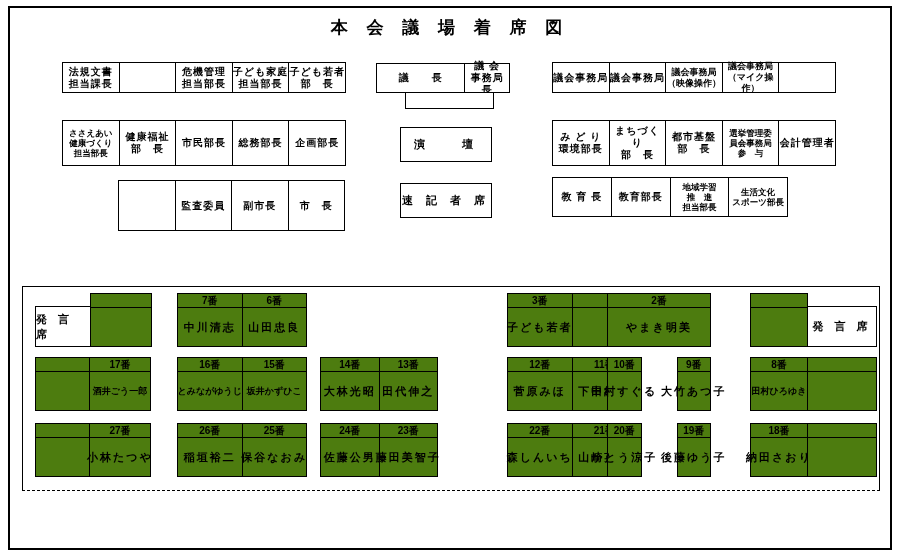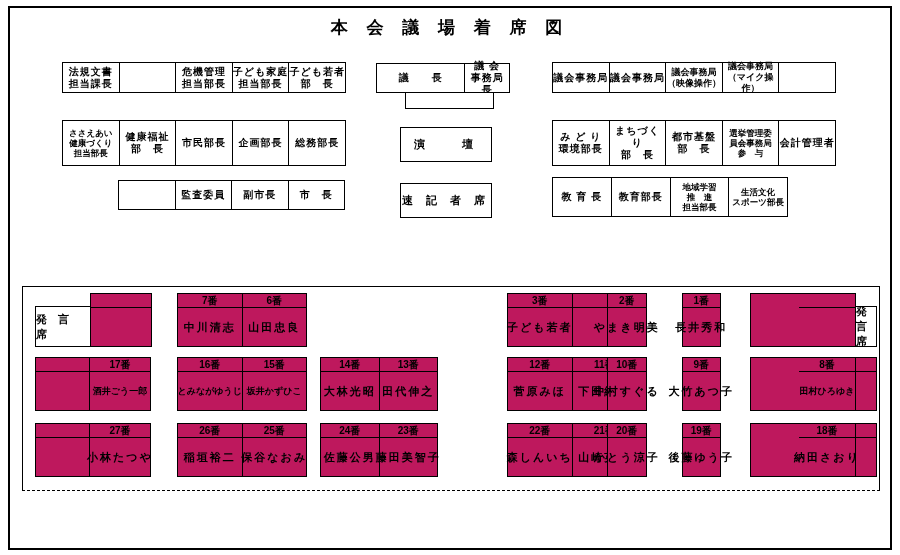--- a/index.html
+++ b/index.html
@@ -18,50 +18,50 @@
   .ocell.xs{font-size:8.5px;letter-spacing:0;}
   .ocell.sm{font-size:9px;letter-spacing:0;}
   #r1-left{left:62px;top:62px;width:284px;height:31px;}
   #r1-center{left:376px;top:63px;width:134px;height:30px;}
   #r1-right{left:552px;top:62px;width:284px;height:31px;}
   #pedestal{position:absolute;left:405px;top:93px;width:87px;height:15px;
             border:1px solid #000;border-top:none;background:#fff;}
   #r2-left{left:62px;top:120px;width:284px;height:46px;}
   #endan{left:400px;top:127px;width:90px;height:33px;}
   #r2-right{left:552px;top:120px;width:284px;height:46px;}
-  #r3-left{left:118px;top:180px;width:227px;height:30px;}
+  #r3-left{left:118px;top:180px;width:227px;height:51px;}
   #sokki{left:400px;top:183px;width:90px;height:33px;}
   #r3-right{left:552px;top:177px;width:236px;height:40px;}
   .singlebox{position:absolute;border:1px solid #000;display:flex;align-items:center;justify-content:center;
              font-size:11px;font-weight:bold;letter-spacing:5px;background:#fff;}
 
   
   #seatarea{position:absolute;left:22px;top:286px;width:856px;height:203px;
             border:1px solid #000;border-bottom:1px dashed #000;}
   .srow{position:absolute;left:0;right:0;height:54px;}
   #srow1{top:6px;} #srow2{top:70px;} #srow3{top:136px;}
   .sgroup{position:absolute;top:0;display:flex;}
   .gA{left:12px;width:116px;}
   .gB{left:154px;width:130px;}
   .gC{left:297px;width:118px;}
   .gD{left:440px;width:130px;padding-left:44px;}
-  .gE{left:584px;width:114px;gap:36px;}
+  .gE{left:584px;width:104px;gap:36px;}
   .gF{left:727px;width:127px;}
-  .scol{flex:1;margin-left:-1px;border:1px solid #000;background:#be185d;min-width:0;}
+  .scol{flex:1;margin-left:-1px;border:1px solid #000;background:#4d7c0f;min-width:0;}
   .scol:first-child{margin-left:0;}
   .snum{height:13px;line-height:13px;border-bottom:1px solid #000;text-align:center;
         font-size:10px;font-weight:bold;}
   .sname{height:38px;display:flex;align-items:center;justify-content:center;
          font-size:11px;font-weight:bold;letter-spacing:2px;text-align:center;white-space:nowrap;}
   .sname.long{font-size:9px;letter-spacing:0;}
   .speaker-box{margin-top:13px;height:39px;border:1px solid #000;display:flex;align-items:center;
                justify-content:center;font-size:11px;font-weight:bold;letter-spacing:4px;background:#fff;flex:none;}
   .gA .speaker-box{width:54px;}
   .gA .att{width:60px;flex:none;margin-left:-1px;}
-  .gF .att{width:56px;flex:none;padding-left:48px;}
+  .gF .att{width:56px;flex:none;}
   .gF .speaker-box{flex:1;margin-left:-1px;}
 </style>
 </head>
 <body>
 
 <div class="page">
   <div class="frame"></div>
   <div class="title">本 会 議 場 着 席 図</div>
 
   <div class="otable" id="r1-left">
@@ -91,22 +91,22 @@
     <div class="ocell"></div>
   </div>
 
   <div class="otable" id="r2-left">
     <div class="ocell xs">ささえあい
 健康づくり
 担当部長</div>
     <div class="ocell">健康福祉
 部　長</div>
     <div class="ocell">市民部長</div>
+    <div class="ocell">総務部長</div>
     <div class="ocell">企画部長</div>
-    <div class="ocell">総務部長</div>
   </div>
   <div class="singlebox" id="endan">演　　壇</div>
   <div class="otable" id="r2-right">
     <div class="ocell">み ど り
 環境部長</div>
     <div class="ocell">まちづくり
 部　長</div>
     <div class="ocell">都市基盤
 部　長</div>
     <div class="ocell xs">選挙管理委
@@ -160,24 +160,20 @@
         <div class="scol">
           <div class="snum"></div>
           <div class="sname"></div>
         </div>
       </div>
       <div class="sgroup gE">
         <div class="scol">
           <div class="snum">2番</div>
           <div class="sname">やまき明美</div>
         </div>
-        <div class="scol">
-          <div class="snum">1番</div>
-          <div class="sname">長井秀和</div>
-        </div>
       </div>
       <div class="sgroup gF">
         <div class="scol att">
           <div class="snum"></div>
           <div class="sname"></div>
         </div>
         <div class="speaker-box">発 言 席</div>
       </div>
     </div>
 

